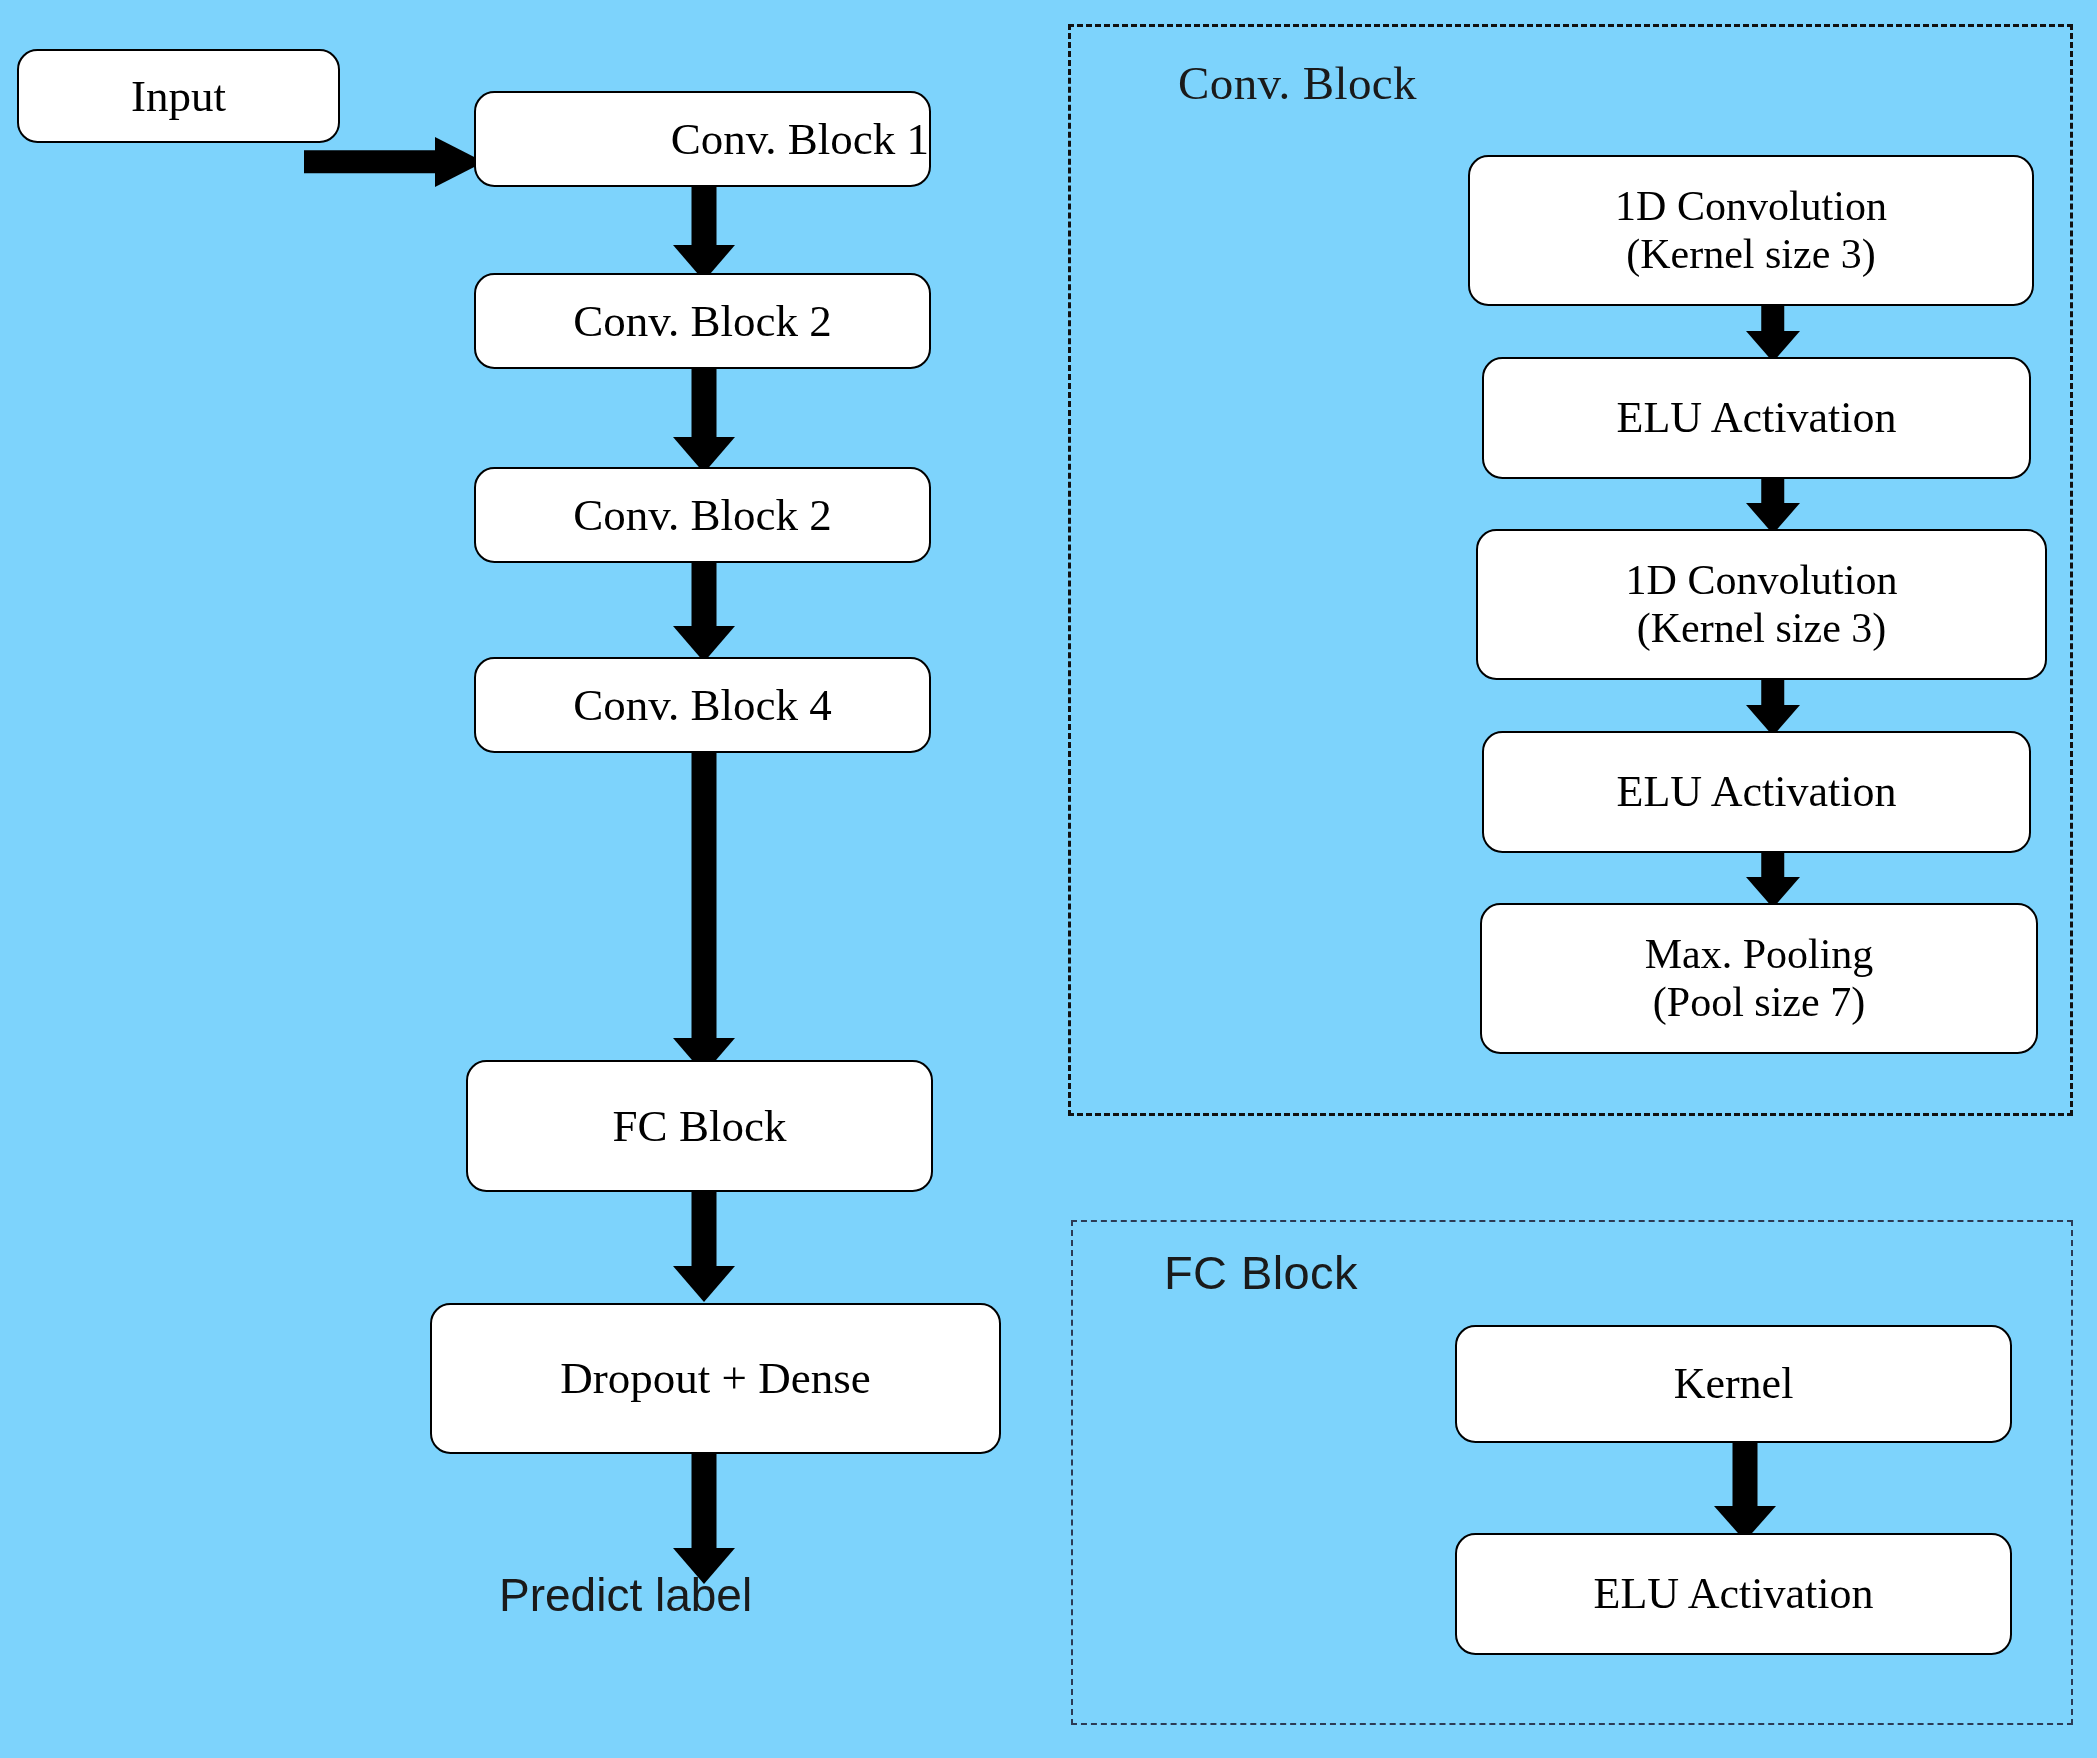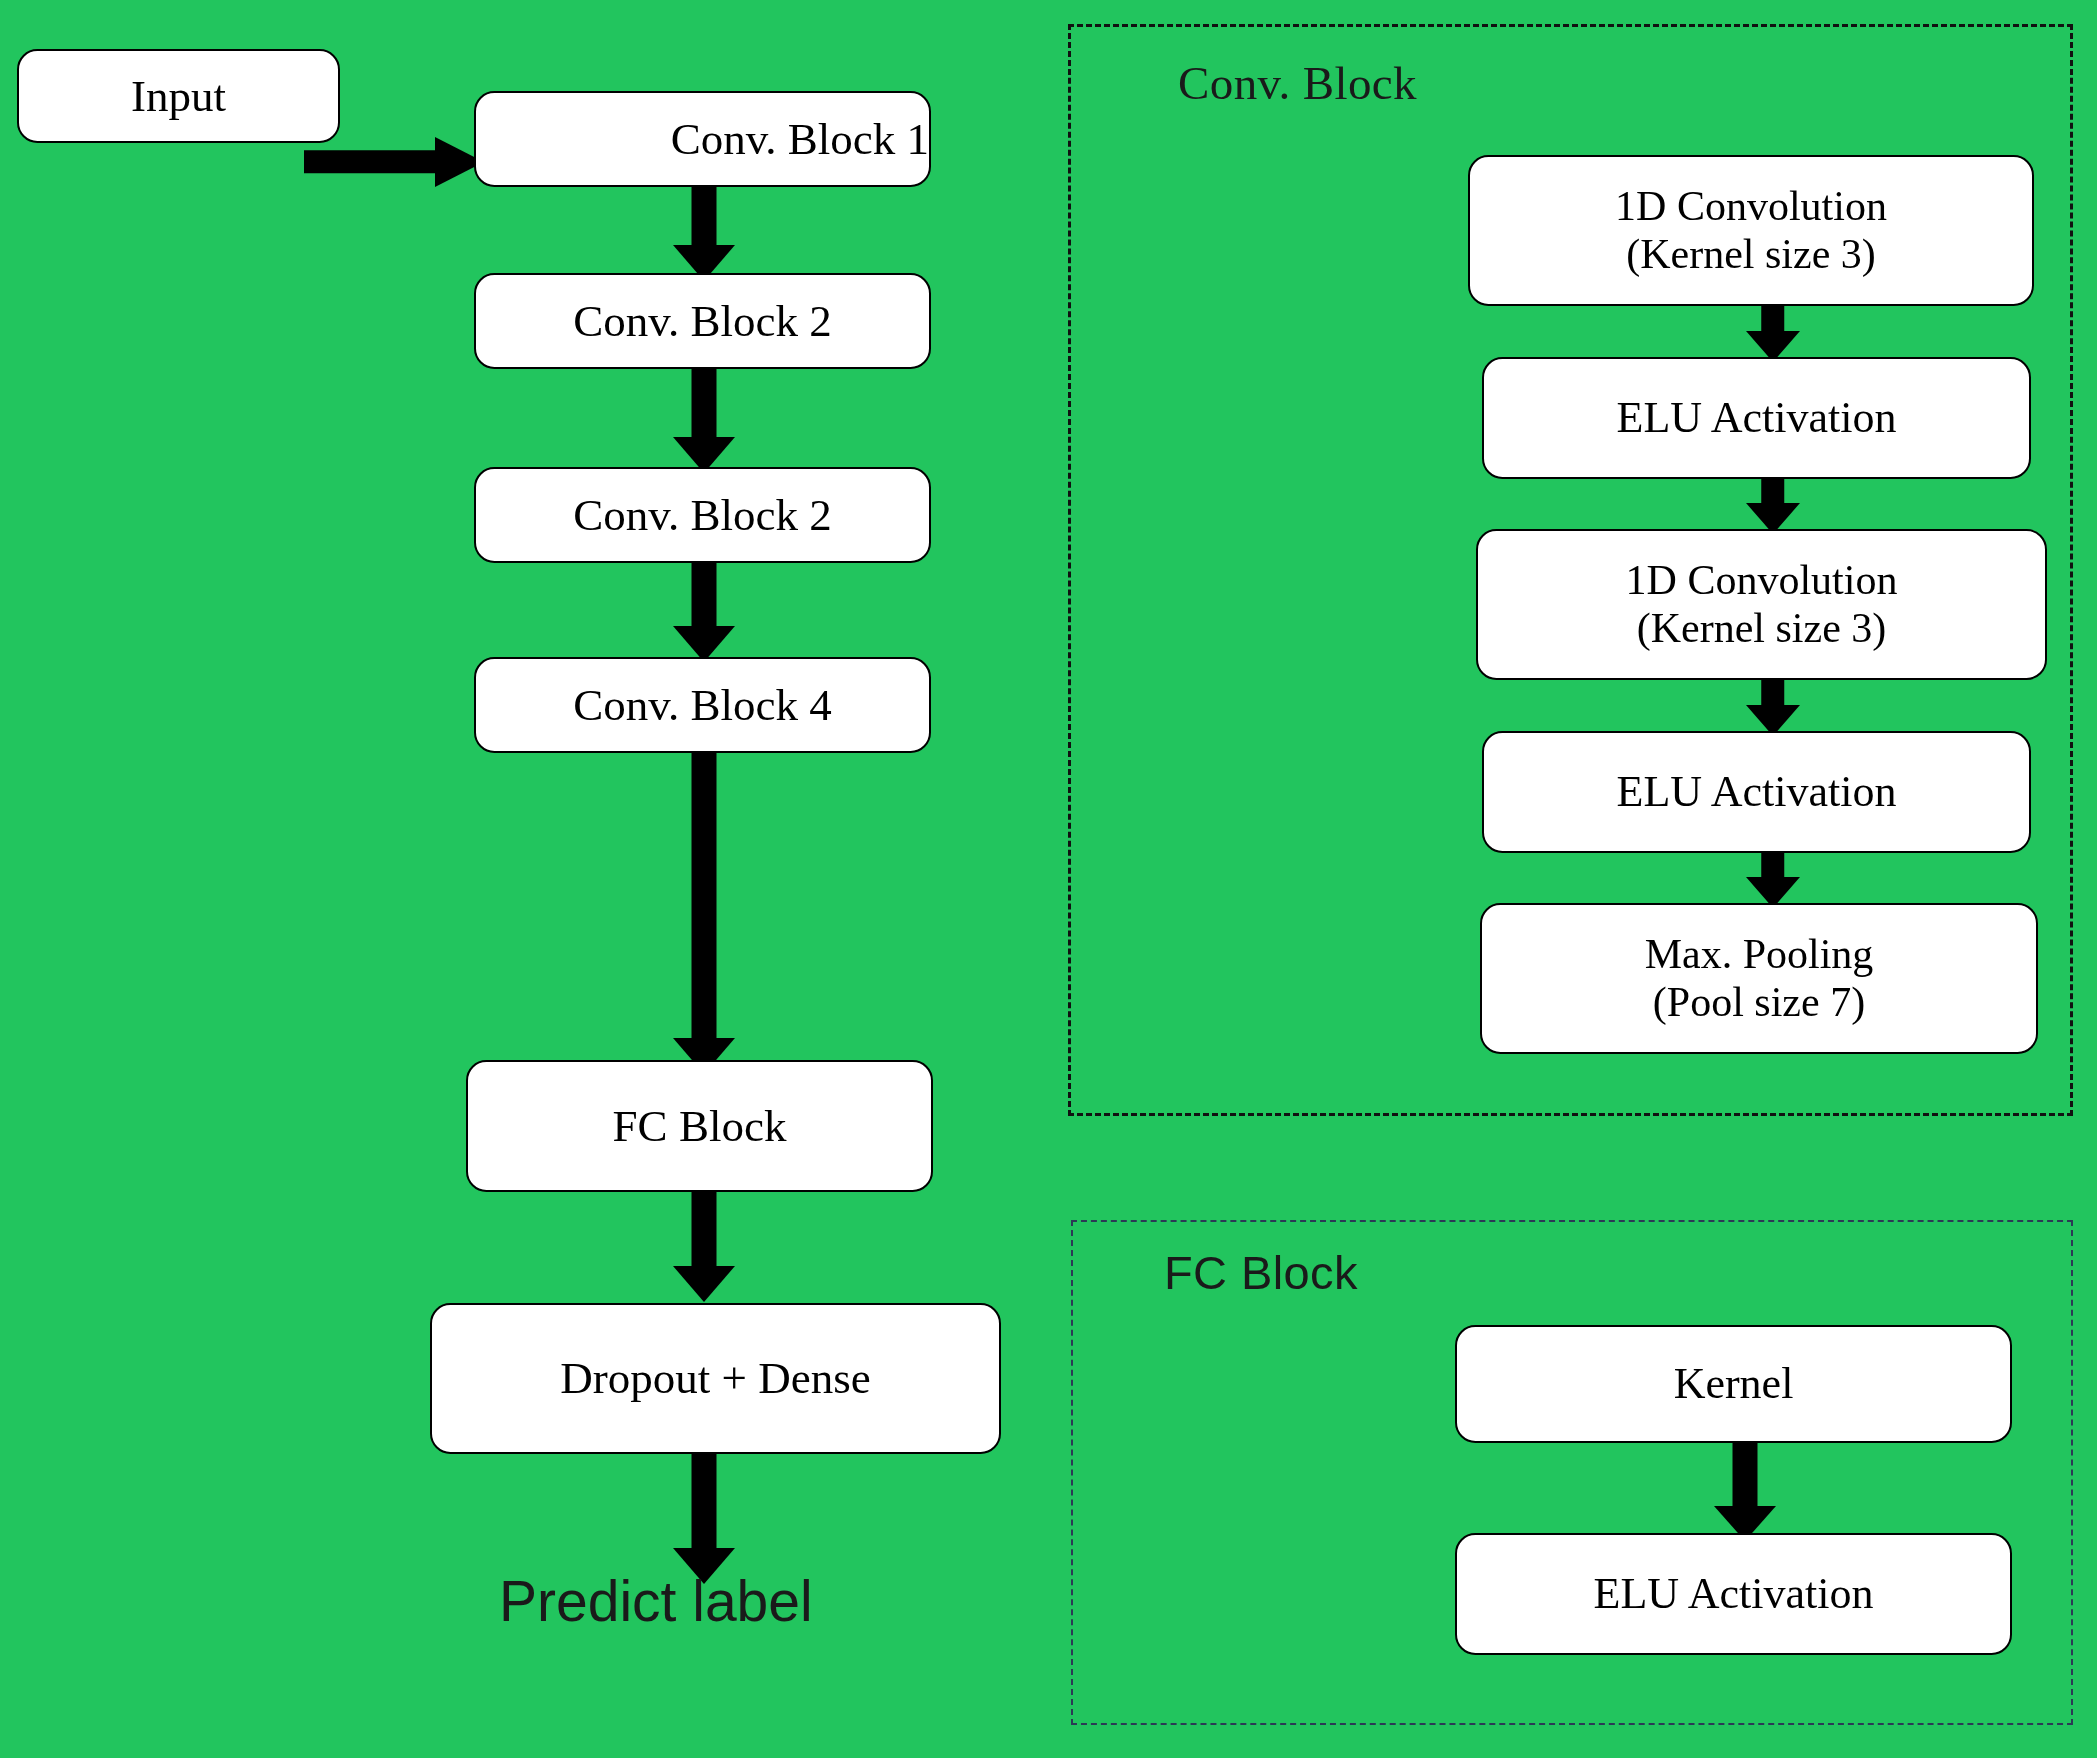--- a/index.html
+++ b/index.html
@@ -4,21 +4,21 @@
 <style>
   html, body {
     margin: 0;
     padding: 0;
     background: #ffffff;
   }
   #canvas {
     position: relative;
     width: 2097px;
     height: 1759px;
-    background: #22c55e;
+    background: #7dd3fc;
     overflow: hidden;
     font-family: "Liberation Serif", "DejaVu Serif", serif;
   }
 
   
   .node {
     position: absolute;
     box-sizing: border-box;
     border: 2.4px solid #000000;
     border-radius: 20.4px;
@@ -105,21 +105,21 @@
     border-top-color: transparent;
     border-bottom-color: transparent;
     border-left-color: #000000;
   }
 
   
   .caption {
     position: absolute;
     color: #1a1a1a;
     font-family: "Liberation Sans", "DejaVu Sans", sans-serif;
-    font-size: 57px;
+    font-size: 46px;
     white-space: nowrap;
   }
 </style>
 </head>
 <body>
 
 <div id="canvas">
 
   <div class="node big" style="left:17px; top:49px; width:323px; height:94px;">
     <span>Input</span>

